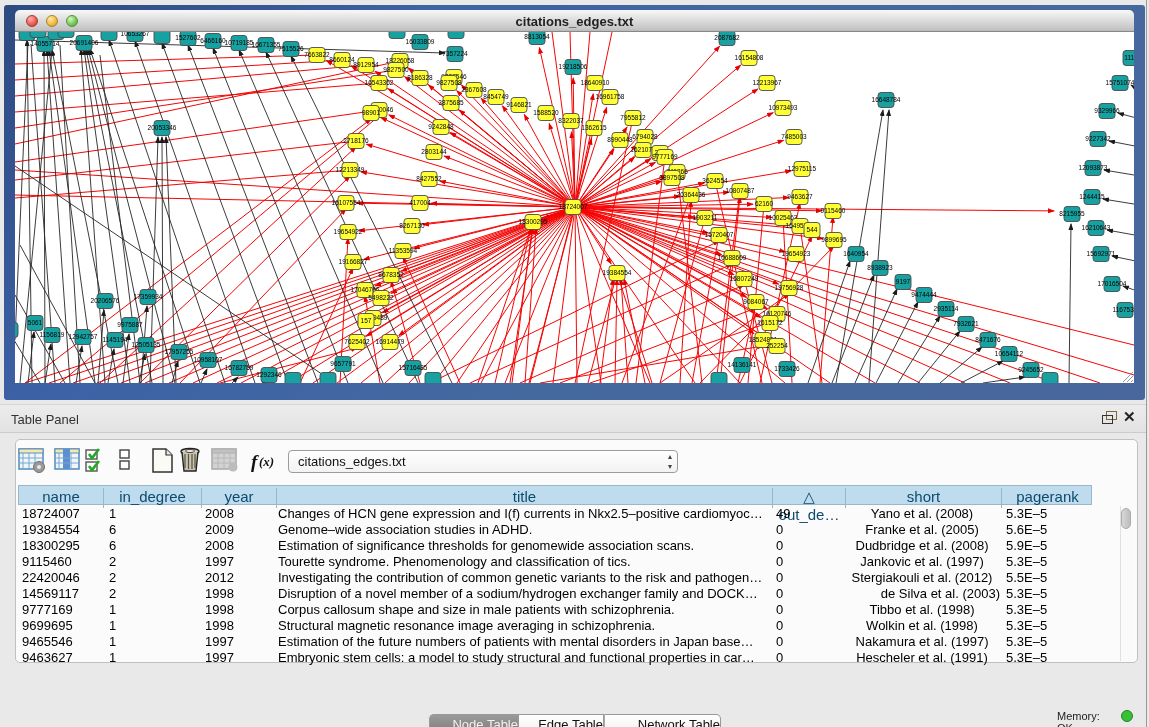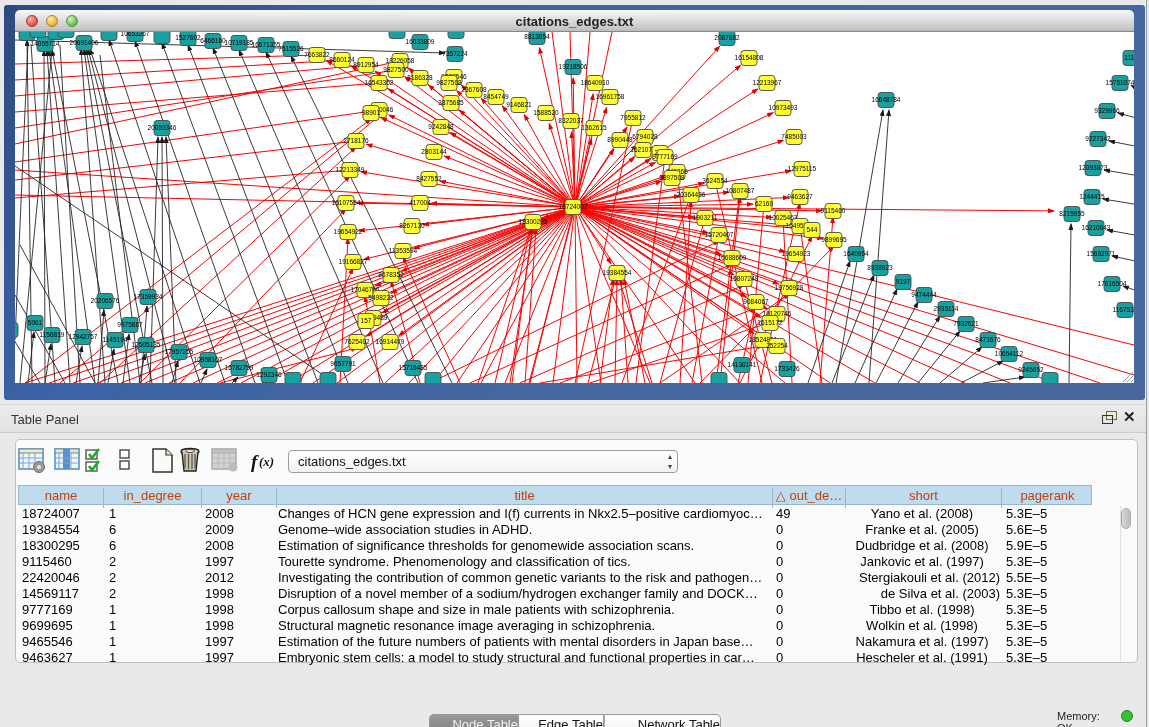--- a/index.html
+++ b/index.html
@@ -12,21 +12,21 @@
   background:linear-gradient(#f8f8f8,#d9d9d9 55%,#c5c5c5 90%,#b9b9b9);
   border-radius:5px 5px 0 0; border-bottom:1px solid #888; }
 #titlebar .tl { position:absolute; top:5px; width:12px; height:12px; border-radius:50%; }
 #title { position:absolute; top:4px; width:100%; text-align:center; font-size:13px; font-weight:bold; color:#222; }
 .panelbar { position:absolute; left:0; top:404px; width:1147px; height:29px; background:linear-gradient(#ececec,#e2e2e2); border-top:1px solid #d6d6d6; border-bottom:1px solid #cccccc; }
 .panelbar .cap { position:absolute; left:11px; top:7px; font-size:13px; color:#333; }
 #tablewrap { position:absolute; left:15px; top:439px; width:1123px; height:224px; background:#fbfbfb; border:1px solid #c0c0c0; border-radius:5px; }
 #combo { position:absolute; left:288px; top:450px; width:390px; height:23px; background:linear-gradient(#ffffff,#f2f2f2); border:1px solid #9c9c9c; border-radius:4px; font-size:13px; color:#111; line-height:21px; padding-left:9px; }
 #combo .arr { position:absolute; right:5px; top:1px; font-size:8px; color:#444; line-height:10px; text-align:center; }
 #thead { position:absolute; left:18px; top:485px; width:1074px; height:20px; background:#bfdcee; border:1px solid #9ab6c9; }
-#thead span { position:absolute; top:2px; font-size:13px; color:#c2410c; text-align:center; border-left:1px solid #9ab6c9; height:20px; }
+#thead span { position:absolute; top:2px; font-size:15px; color:#0c4a6e; text-align:center; border-left:1px solid #9ab6c9; height:20px; }
 .row { position:absolute; left:0; width:1140px; height:16px; font-size:13px; color:#000; white-space:nowrap; }
 .row span { position:absolute; top:0; }
 #tabs { position:absolute; left:429px; top:674px; height:20px; font-size:13px; }
 #tabs .t { position:absolute; top:0; height:20px; line-height:19px; text-align:right; border:1px solid #999; background:linear-gradient(#ffffff,#f1f1f1); color:#111;margin-top:40px; }
 #memory { position:absolute; left:1057px; top:710px; font-size:11px; color:#222; }
 #memled { position:absolute; left:1121px; top:710px; width:12px; height:12px; border-radius:50%; background:#35c335; border:1px solid #2a7d2a; }
 .scrollbar { position:absolute; left:1120px; top:506px; width:13px; height:155px; background:#fafafa; border-left:1px solid #e0e0e0; }
 .thumb { position:absolute; left:1121px; top:508px; width:10px; height:21px; background:linear-gradient(90deg,#d7d7d7,#bdbdbd); border:1px solid #ababab; border-radius:5px; }
 #floatico { position:absolute; left:1102px; top:411px; width:15px; height:13px; }
 #closex { position:absolute; left:1123px; top:408px; font-size:15px; font-weight:bold; color:#222; }
@@ -659,21 +659,21 @@
       <span style="left:776px">0</span>
       <span style="left:844px;width:156px;text-align:center">Jankovic et al. (1997)</span>
       <span style="left:1006px">5.3E–5</span>
     </div>
 <div class="row" style="top:570px">
       <span style="left:22px">22420046</span>
       <span style="left:109px">2</span>
       <span style="left:205px">2012</span>
       <span style="left:278px">Investigating the contribution of common genetic variants to the risk and pathogen…</span>
       <span style="left:776px">0</span>
-      <span style="left:844px;width:156px;text-align:right">Stergiakouli et al. (2012)</span>
+      <span style="left:844px;width:156px;text-align:center">Stergiakouli et al. (2012)</span>
       <span style="left:1006px">5.5E–5</span>
     </div>
 <div class="row" style="top:586px">
       <span style="left:22px">14569117</span>
       <span style="left:109px">2</span>
       <span style="left:205px">1998</span>
       <span style="left:278px">Disruption of a novel member of a sodium/hydrogen exchanger family and DOCK…</span>
       <span style="left:776px">0</span>
       <span style="left:844px;width:156px;text-align:right">de Silva et al. (2003)</span>
       <span style="left:1006px">5.3E–5</span>

